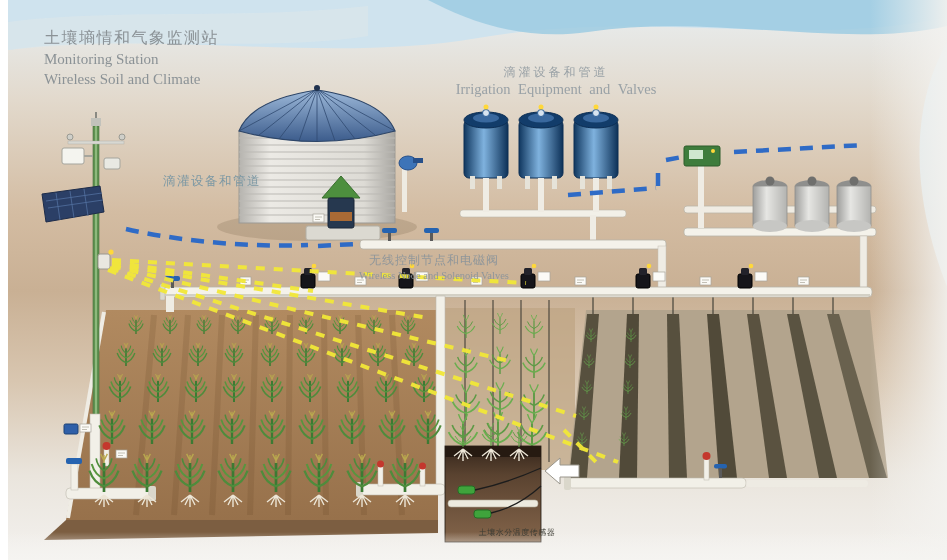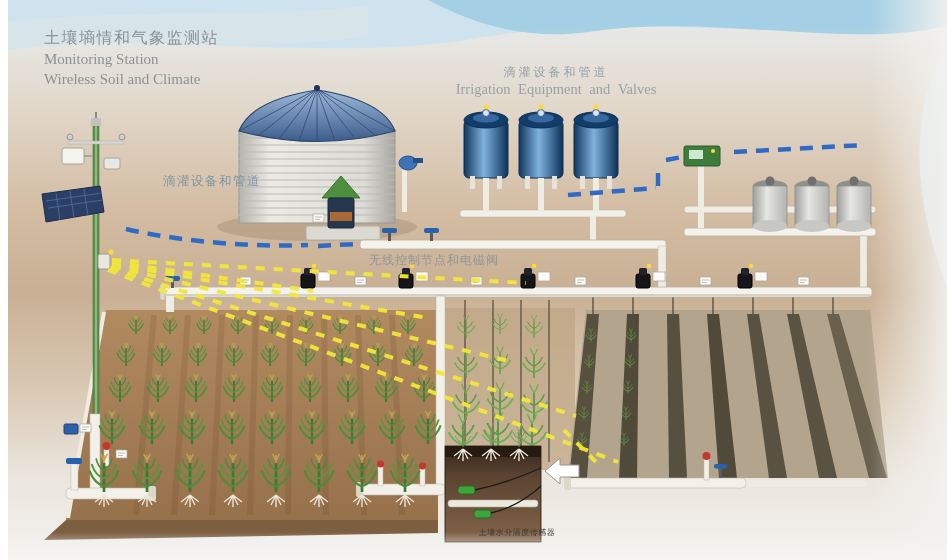--- a/index.html
+++ b/index.html
@@ -413,17 +413,18 @@
 
   <div class="lbl" id="irrigation-title">
     <div class="zh">滴灌设备和管道</div>
     <div class="en">Irrigation Equipment and Valves</div>
   </div>
 
   <div class="lbl" id="reservoir-label">滴灌设备和管道</div>
 
   <div class="lbl" id="node-label">
     <div class="zh">无线控制节点和电磁阀</div>
+    <div class="en">Wireless Node and Solenoid Valves</div>
   </div>
 
   <div class="lbl" id="inset-label">土壤水分温度传感器</div>
 
 </div>
 
 </body></html>

